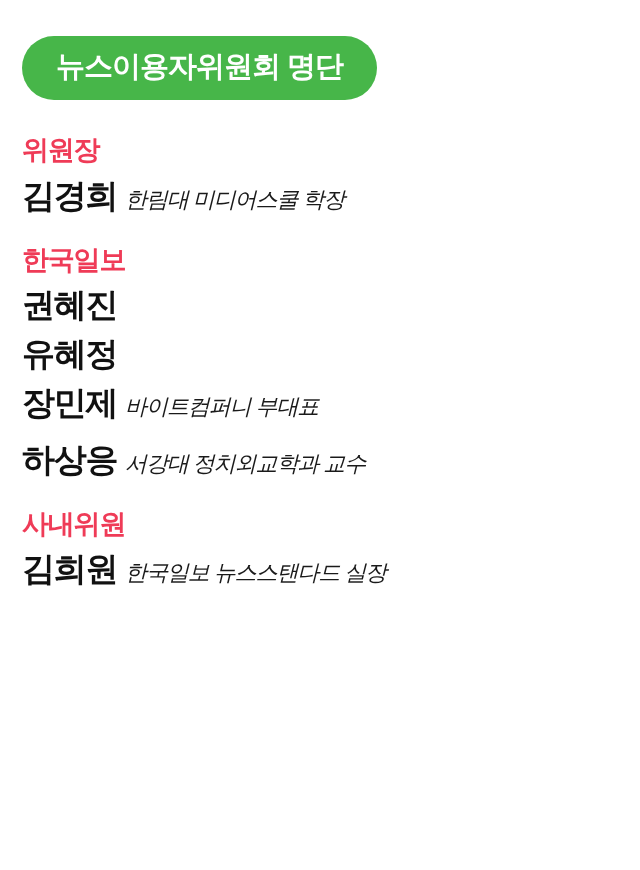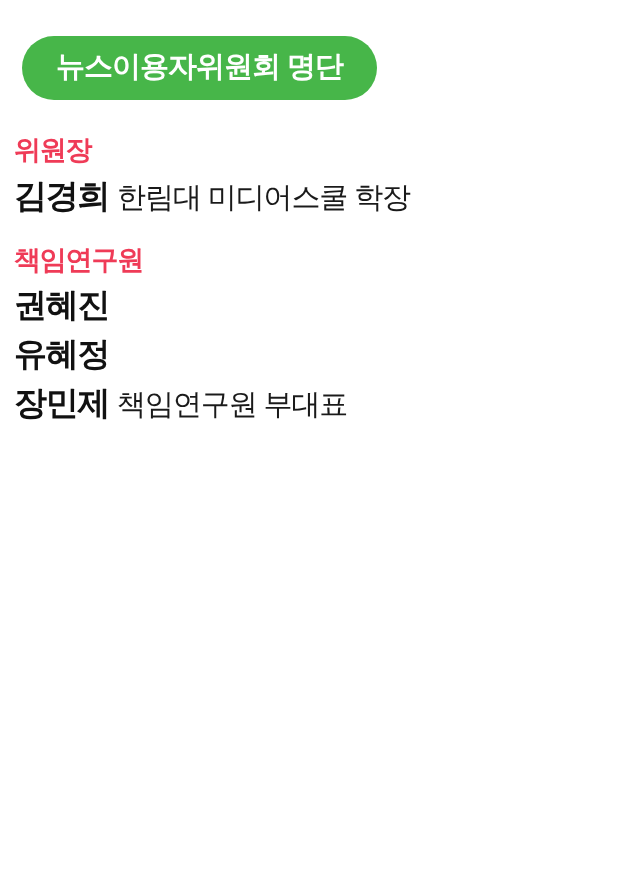--- a/index.html
+++ b/index.html
@@ -32,21 +32,21 @@
     border-radius: 34px;
     padding: 14px 34px 17px 34px;
     font-size: 29px;
     font-weight: bold;
     letter-spacing: -1px;
     line-height: 1.15;
   }
 
   
   .section {
-    margin-left: 0;
+    margin-left: 8px;
   }
   .section-title {
     color: #ef3b57;
     font-size: 27px;
     font-weight: bold;
     letter-spacing: -1.2px;
     line-height: 1.1;
   }
   .section-members {
     margin-top: 10px;
@@ -61,21 +61,22 @@
   }
   .member-name {
     color: #111111;
     font-size: 33px;
     font-weight: bold;
     letter-spacing: -1.3px;
     line-height: 1.2;
   }
   .member-role {
     color: #1a1a1a;
-    font-size: 29px;
+    font-size: 22px;
+    font-style: italic;
     font-weight: 500;
     letter-spacing: -1.1px;
     line-height: 1.2;
     margin-left: 8px;
   }
 
   
   .gap-chair    { margin-top: 36px; }
   .gap-external { margin-top: 30px; }
   .gap-internal { margin-top: 30px; }
@@ -93,32 +94,45 @@
     <div class="section-members">
       <div class="member">
         <span class="member-name">김경희</span>
         <span class="member-role">한림대 미디어스쿨 학장</span>
       </div>
     </div>
   </div>
 
   
   <div class="section gap-external">
-    <div class="section-title">책임연구원</div>
+    <div class="section-title">한국일보</div>
     <div class="section-members">
       <div class="member">
         <span class="member-name">권혜진</span>
       </div>
       <div class="member">
         <span class="member-name">유혜정</span>
       </div>
       <div class="member">
         <span class="member-name">장민제</span>
-        <span class="member-role">책임연구원 부대표</span>
+        <span class="member-role">바이트컴퍼니 부대표</span>
       </div>
       <div class="member">
+      </div>
+      <div class="member">
+        <span class="member-name">하상응</span>
+        <span class="member-role">서강대 정치외교학과 교수</span>
       </div>
     </div>
   </div>
 
   
+  <div class="section gap-internal">
+    <div class="section-title">사내위원</div>
+    <div class="section-members">
+      <div class="member">
+        <span class="member-name">김희원</span>
+        <span class="member-role">한국일보 뉴스스탠다드 실장</span>
+      </div>
+    </div>
+  </div>
 
 </div>
 
 </body></html>

